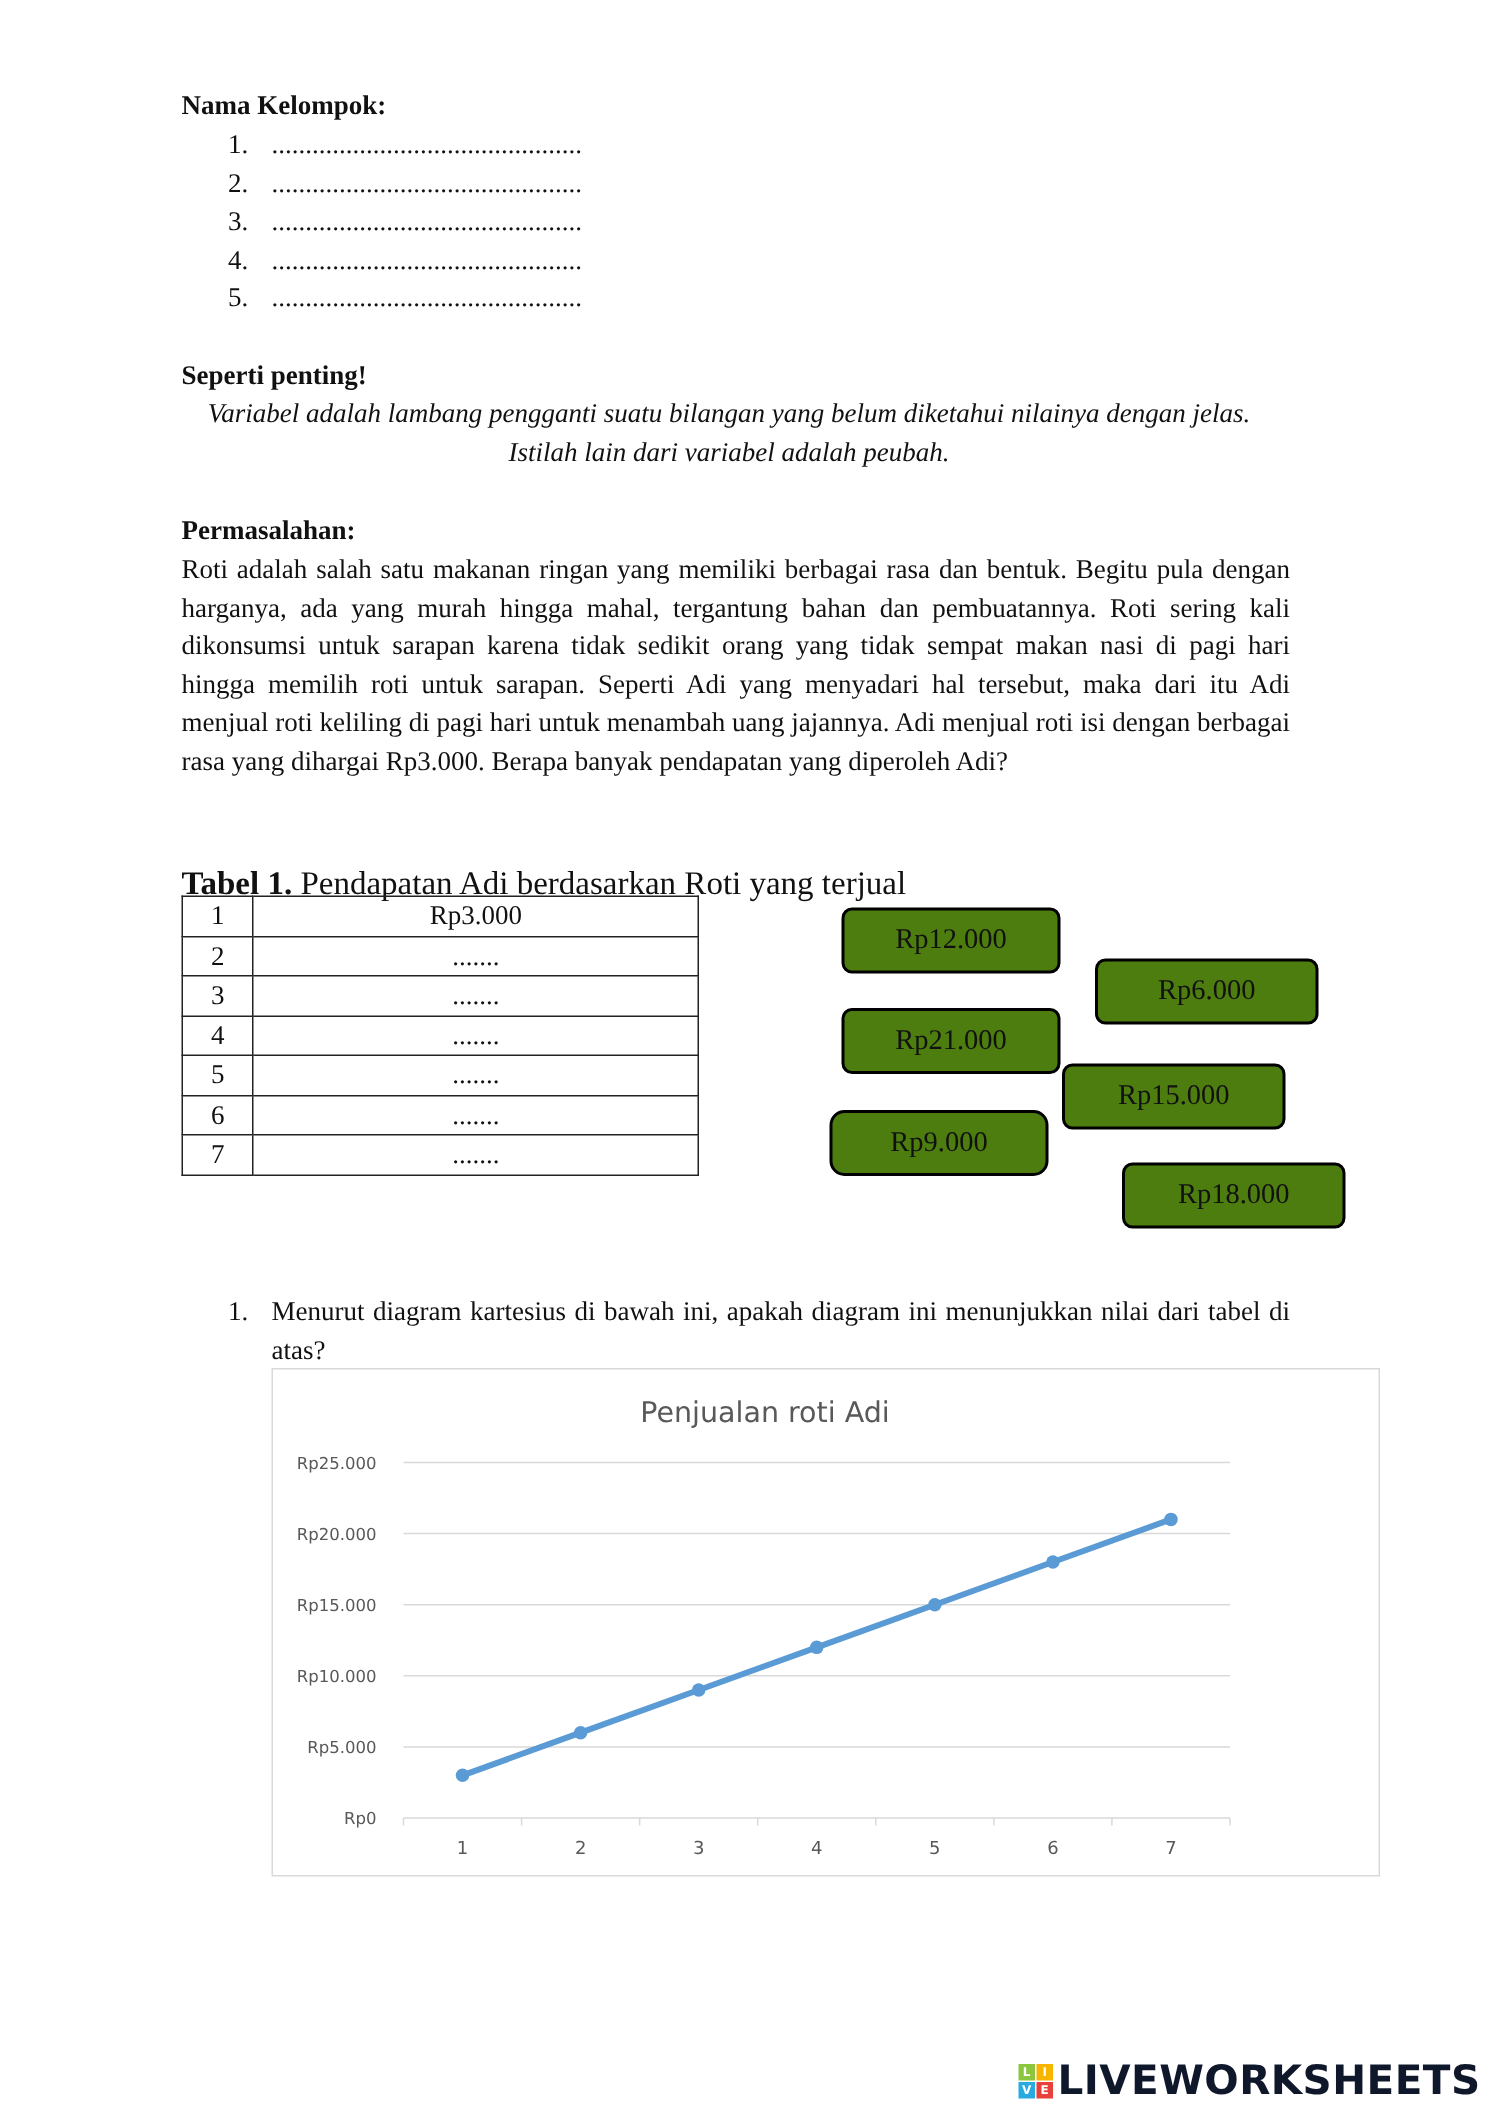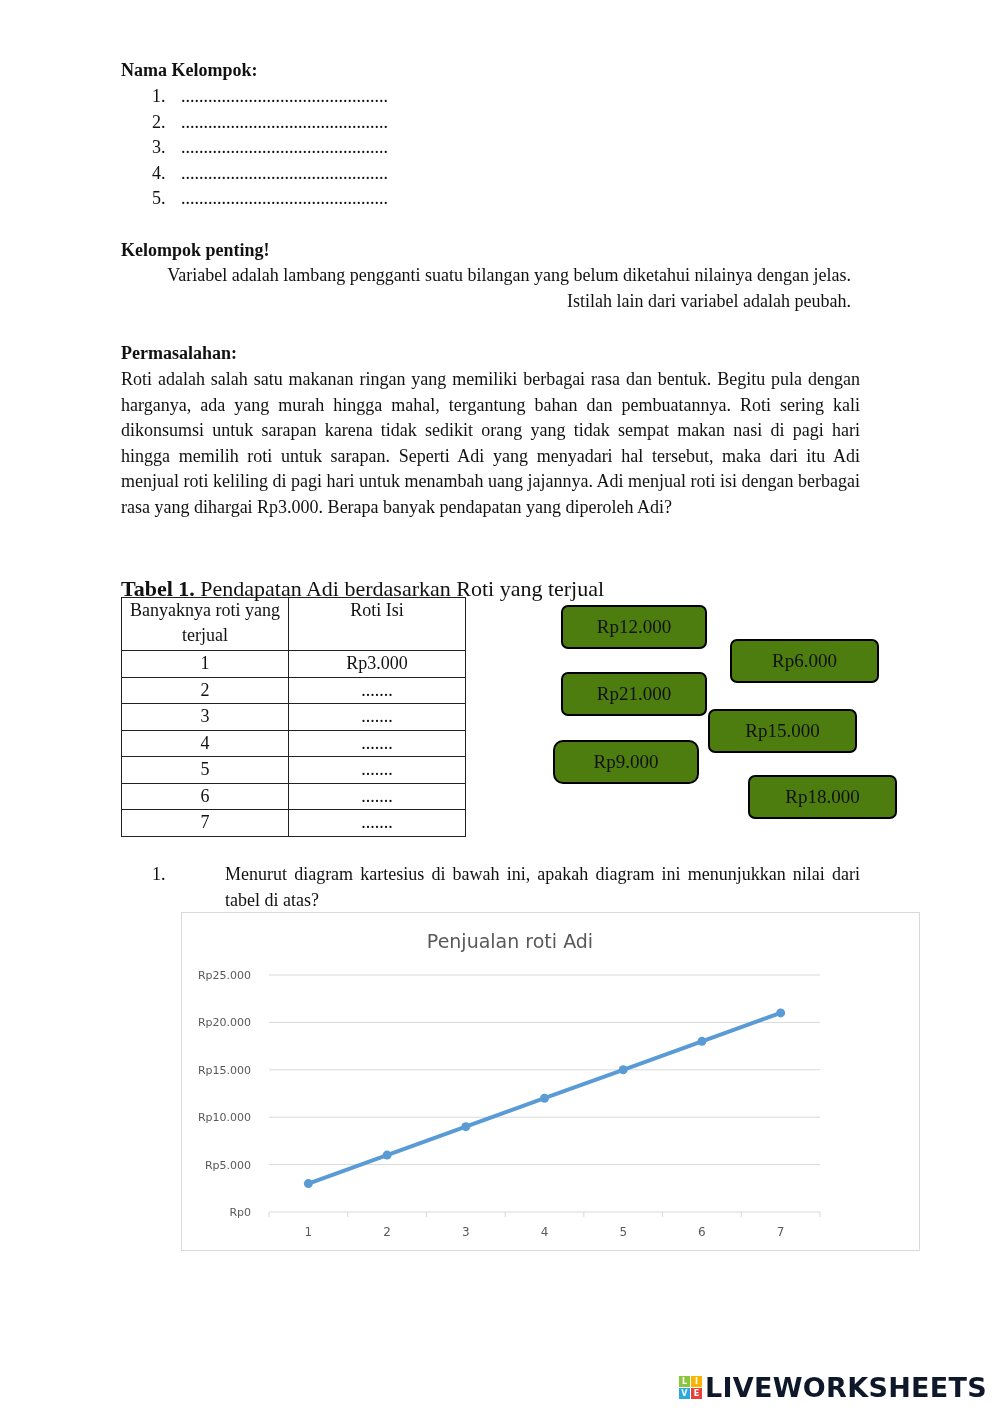--- a/index.html
+++ b/index.html
@@ -44,36 +44,32 @@
   <div class="member">
       <span class="num">4.</span>
       <span>..............................................</span>
     </div>
   <div class="member">
       <span class="num">5.</span>
       <span>..............................................</span>
     </div>
 </div>
 
-<div class="abs h-bold" style="left:121px; top:240px;">Kelompok penting!</div>
-<div class="abs para" style="top:263px; width:730px; text-align:right;">Variabel adalah lambang pengganti suatu bilangan yang belum diketahui nilainya dengan jelas. Istilah lain dari variabel adalah peubah.</div>
+<div class="abs h-bold" style="left:121px; top:240px;">Seperti penting!</div>
+<div class="abs para" style="top:263px; width:730px; text-align:center;font-style:italic;">Variabel adalah lambang pengganti suatu bilangan yang belum diketahui nilainya dengan jelas. Istilah lain dari variabel adalah peubah.</div>
 
 <div class="abs h-bold" style="left:121px; top:343px;text-align:right;">Permasalahan:</div>
 <div class="abs para" style="top:367px;">Roti adalah salah satu makanan ringan yang memiliki berbagai rasa dan bentuk. Begitu pula dengan harganya, ada yang murah hingga mahal, tergantung bahan dan pembuatannya. Roti sering kali dikonsumsi untuk sarapan karena tidak sedikit orang yang tidak sempat makan nasi di pagi hari hingga memilih roti untuk sarapan. Seperti Adi yang menyadari hal tersebut, maka dari itu Adi menjual roti keliling di pagi hari untuk menambah uang jajannya. Adi menjual roti isi dengan berbagai rasa yang dihargai Rp3.000. Berapa banyak pendapatan yang diperoleh Adi?</div>
 
 <div class="abs" style="left:121px; top:576px; font-size:22px;">
   <b>Tabel 1.</b><span> Pendapatan Adi berdasarkan Roti yang terjual</span>
 </div>
 
 <table class="t1 abs" style="left:121px; top:597px; width:345px;">
   <tbody>
-      <tr style="height:53px;">
-    <td style="width:166px; vertical-align:top; line-height:25px;">Banyaknya roti yang terjual</td>
-    <td style="vertical-align:top; line-height:25px;">Roti Isi</td>
-  </tr>
   <tr style="height:26.5px;">
         <td>1</td>
         <td>Rp3.000</td>
       </tr>
   <tr style="height:26.5px;">
         <td>2</td>
         <td>.......</td>
       </tr>
   <tr style="height:26.5px;">
         <td>3</td>
@@ -100,21 +96,21 @@
 
 <div class="card" style="left:561px; top:605px;">Rp12.000</div>
 <div class="card" style="left:709px; top:639px; width:149px;margin-left:21px;">Rp6.000</div>
 <div class="card" style="left:561px; top:672px;">Rp21.000</div>
 <div class="card" style="left:708px; top:709px; width:149px;">Rp15.000</div>
 <div class="card" style="left:553px; top:740px;border-radius:10px;">Rp9.000</div>
 <div class="card" style="left:748px; top:775px; width:149px;">Rp18.000</div>
 
 <div class="abs" style="left:152px; top:862px; font-size:18px; line-height:25.5px; display:flex; width:708px;">
   <span style="width:29px; flex:none;">1.</span>
-  <span style="text-align:justify;margin-left:44px;">Menurut diagram kartesius di bawah ini, apakah diagram ini menunjukkan nilai dari tabel di atas?</span>
+  <span style="text-align:justify;">Menurut diagram kartesius di bawah ini, apakah diagram ini menunjukkan nilai dari tabel di atas?</span>
 </div>
 
 <div class="abs chart-box">
   <svg id="chart-svg" width="655" height="337" style="font-family:'DejaVu Sans','Liberation Sans',sans-serif;">
     <text id="chart-title" x="328" y="35" text-anchor="middle" font-size="19" fill="#595959">Penjualan roti Adi</text>
     <g id="grid-layer">
         <line x1="87" x2="638" y1="251.6" y2="251.6" stroke="#d9d9d9" stroke-width="1"></line>
         <line x1="87" x2="638" y1="204.2" y2="204.2" stroke="#d9d9d9" stroke-width="1"></line>
         <line x1="87" x2="638" y1="156.8" y2="156.8" stroke="#d9d9d9" stroke-width="1"></line>
         <line x1="87" x2="638" y1="109.39999999999998" y2="109.39999999999998" stroke="#d9d9d9" stroke-width="1"></line>

